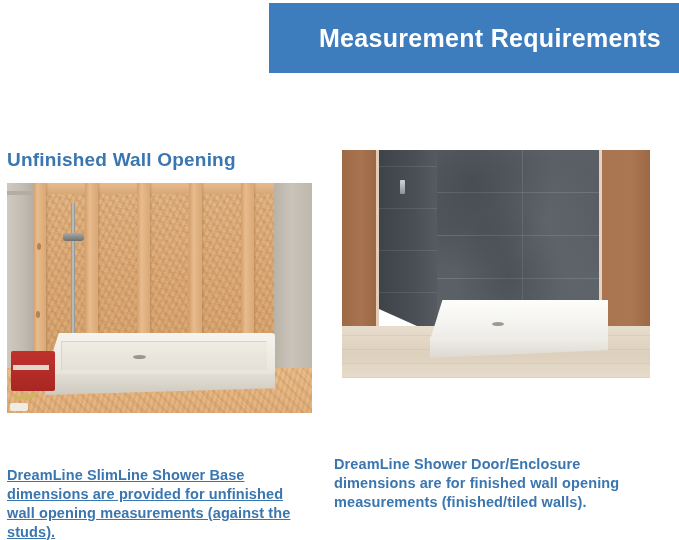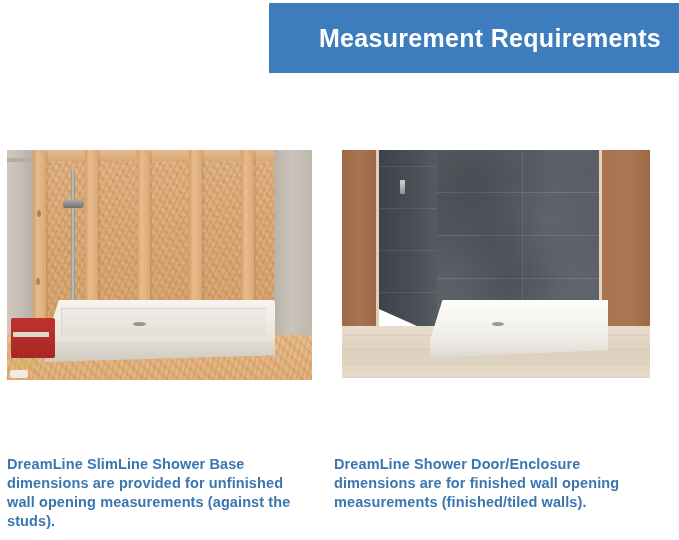--- a/index.html
+++ b/index.html
@@ -231,31 +231,32 @@
 
   
   .caption {
     position: absolute;
     color: #3a76b0;
     font-size: 14.5px;
     font-weight: bold;
     line-height: 1.30;
     letter-spacing: 0.1px;
   }
-  .caption-left  { left: 7px;   top: 455px; width: 300px; }
+  .caption-left  { left: 7px;   top: 466px; width: 300px; text-decoration: underline; }
   .caption-right { left: 334px; top: 455px; width: 310px; }
 </style>
 </head>
 <body>
 
 <div class="header-banner">
   <div class="header-title">Measurement Requirements</div>
 </div>
 
 <div class="panel panel-left">
+  <div class="panel-heading">Unfinished Wall Opening</div>
 
   <div class="photo photo-left">
     <div class="lp-osb-back"></div>
     <div class="lp-plate"></div>
 
     <div class="lp-stud" style="left:26px;">
       <span class="lp-stud-knot" style="left:4px; top:60px;"></span>
       <span class="lp-stud-knot" style="left:3px; top:128px;"></span>
     </div>
     <div class="lp-stud" style="left:78px;"></div>

